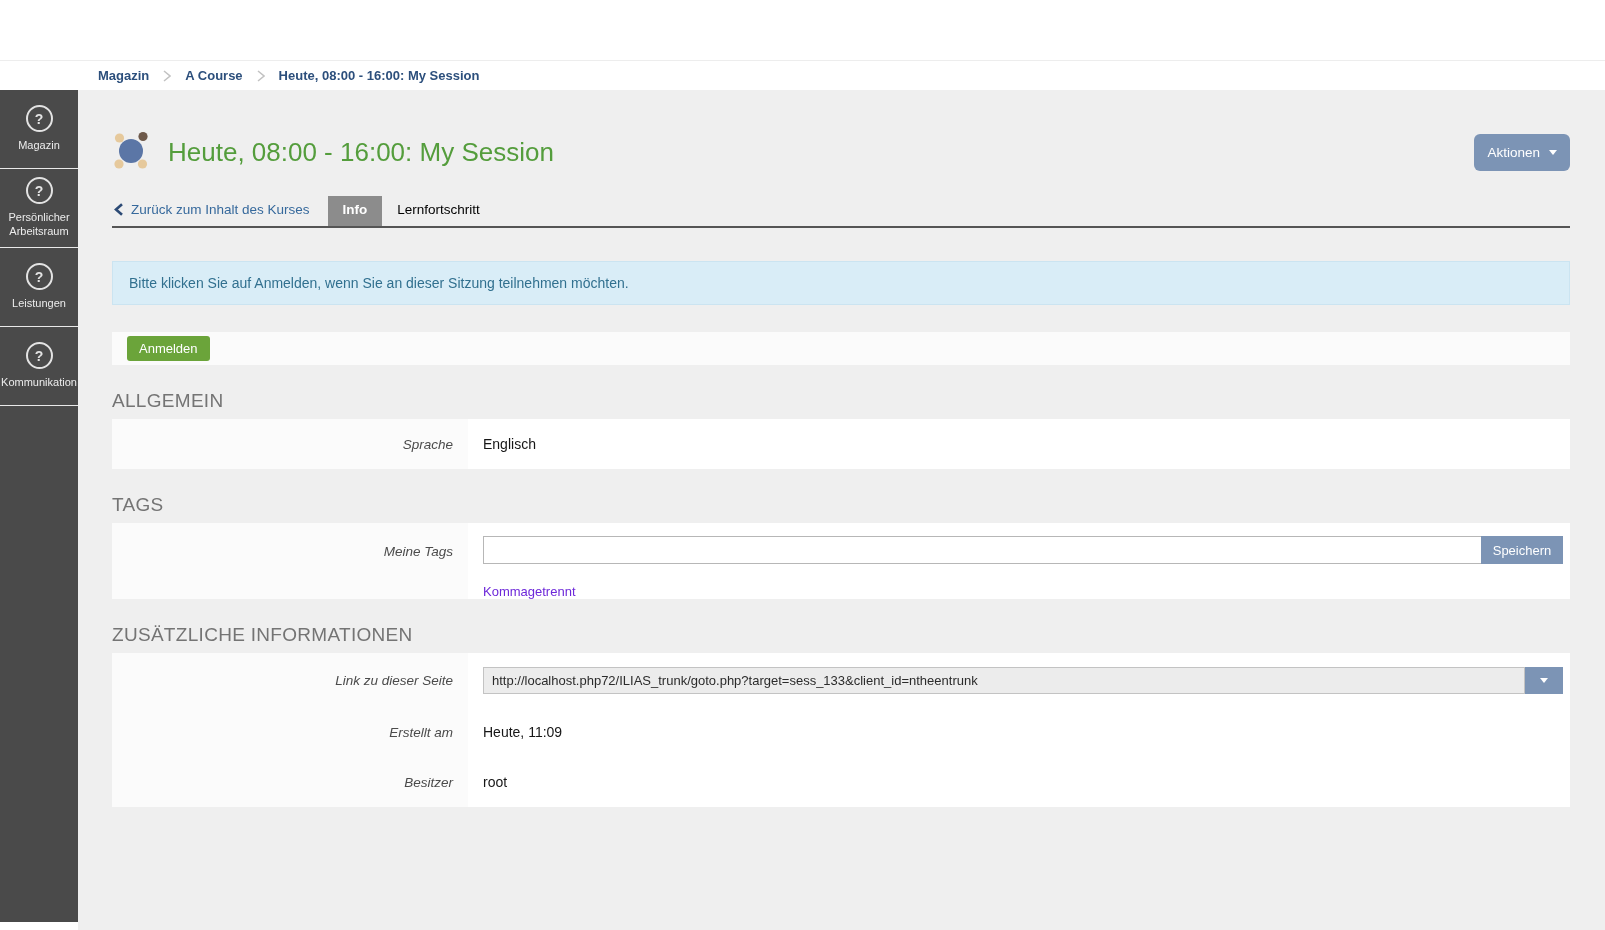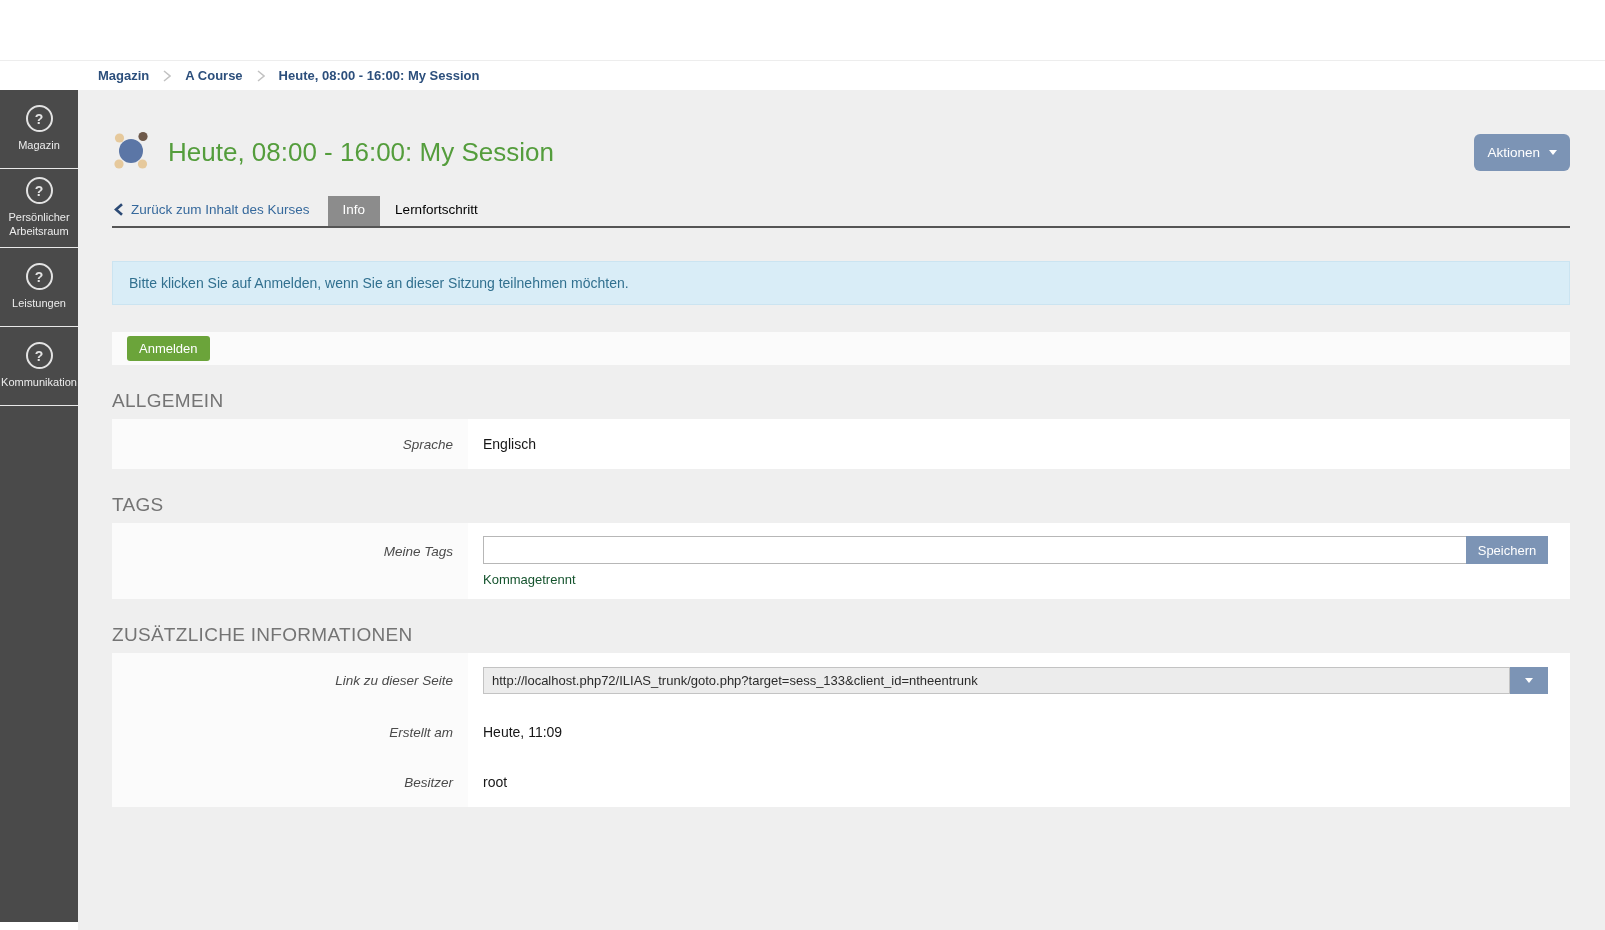--- a/index.html
+++ b/index.html
@@ -36,48 +36,48 @@
   .titlebar h1 { margin-left:16px; font-size:26px; font-weight:400; color:#549d3c; flex:1; }
   .btn-actions { background:#7c94b5; color:#fff; border:none; border-radius:6px; height:37px;
                  padding:0 13px; font-size:13.5px; font-family:inherit; cursor:pointer; display:flex; align-items:center; }
   .caret-down { display:inline-block; width:0; height:0; border-left:4px solid transparent;
                 border-right:4px solid transparent; border-top:5px solid #ffffff; margin-left:9px; }
 
   .tabs { margin-top:22px; border-bottom:2px solid #555555; display:flex; align-items:flex-end; }
   .back-link { display:inline-flex; align-items:center; gap:8px; color:#36699c; font-size:13.5px;
                text-decoration:none; padding:6px 2px 9px 2px; margin-right:16px; cursor:pointer; }
   .tab { font-size:13.5px; padding:6px 15px 9px 15px; text-decoration:none; cursor:pointer; }
-  .tab.active { background:#8c8c8c; color:#ffffff; }
+  .tab.active { background:#8c8c8c; color:#ffffff;font-weight:bold; }
   .tab.plain  { color:#000000; }
 
   .alert-info { margin-top:33px; background:#d9edf7; border:1px solid #cbe4f1; color:#31708f;
                 font-size:14px; padding:13px 16px; }
 
   .btnrow { margin-top:27px; background:#fbfbfb; padding:4px 15px; }
   .btn-green { background:#6ba43a; color:#fff; border:none; border-radius:3px; height:25px;
                padding:0 12px; font-size:13px; font-family:inherit; cursor:pointer; }
 
   h2.section { margin-top:25px; margin-bottom:7px; font-size:19px; font-weight:400; color:#747474; letter-spacing:.3px; }
 
   .formrow { display:flex; }
   .flabel { width:356px; background:#fbfbfb; display:flex; justify-content:flex-end;
             padding-right:15px; font-style:italic; font-size:13.5px; color:#4b4b4b; }
-  .fvalue { flex:1; background:#ffffff; padding-left:15px; padding-right:22px; font-size:14px; color:#161616; }
+  .fvalue { flex:1; background:#ffffff; padding-left:15px; padding-right:7px; font-size:14px; color:#161616; }
   .row-simple { height:50px; }
   .row-simple .flabel, .row-simple .fvalue { align-items:center; display:flex; }
 
   .row-tags { height:76px; }
   .row-tags .flabel { align-items:flex-start; padding-top:21px; }
   .row-tags .fvalue { display:block; padding-top:13px; }
   .input-group { display:flex; width:100%; }
   .tags-input { flex:1; height:28px; border:1px solid #b7b7b7; border-right:none; background:#fff;
                 font-size:13px; font-family:inherit; padding:0 8px; outline:none; }
   .btn-save { background:#7c94b5; color:#fff; border:none; width:82px; height:28px; font-size:13px;
               font-family:inherit; cursor:pointer; }
-  .hint { margin-top:8px; font-size:13px; color:#14532d; }
+  .hint { margin-top:20px; font-size:13px; color:#6d28d9; }
 
   .row-z { height:50px; }
   .row-z .flabel { align-items:center; display:flex; }
   .row-z .fvalue { display:flex; align-items:center; }
   .link-input { flex:1; height:27px; border:1px solid #c3c3c3; background:#ececec; color:#2b2b2b;
                 font-size:13px; font-family:inherit; padding:0 8px; outline:none; }
   .btn-drop { background:#7c94b5; border:none; width:38px; height:27px; cursor:pointer;
               display:flex; align-items:center; justify-content:center; }
   .row-z.first { height:54px; }
 </style>

